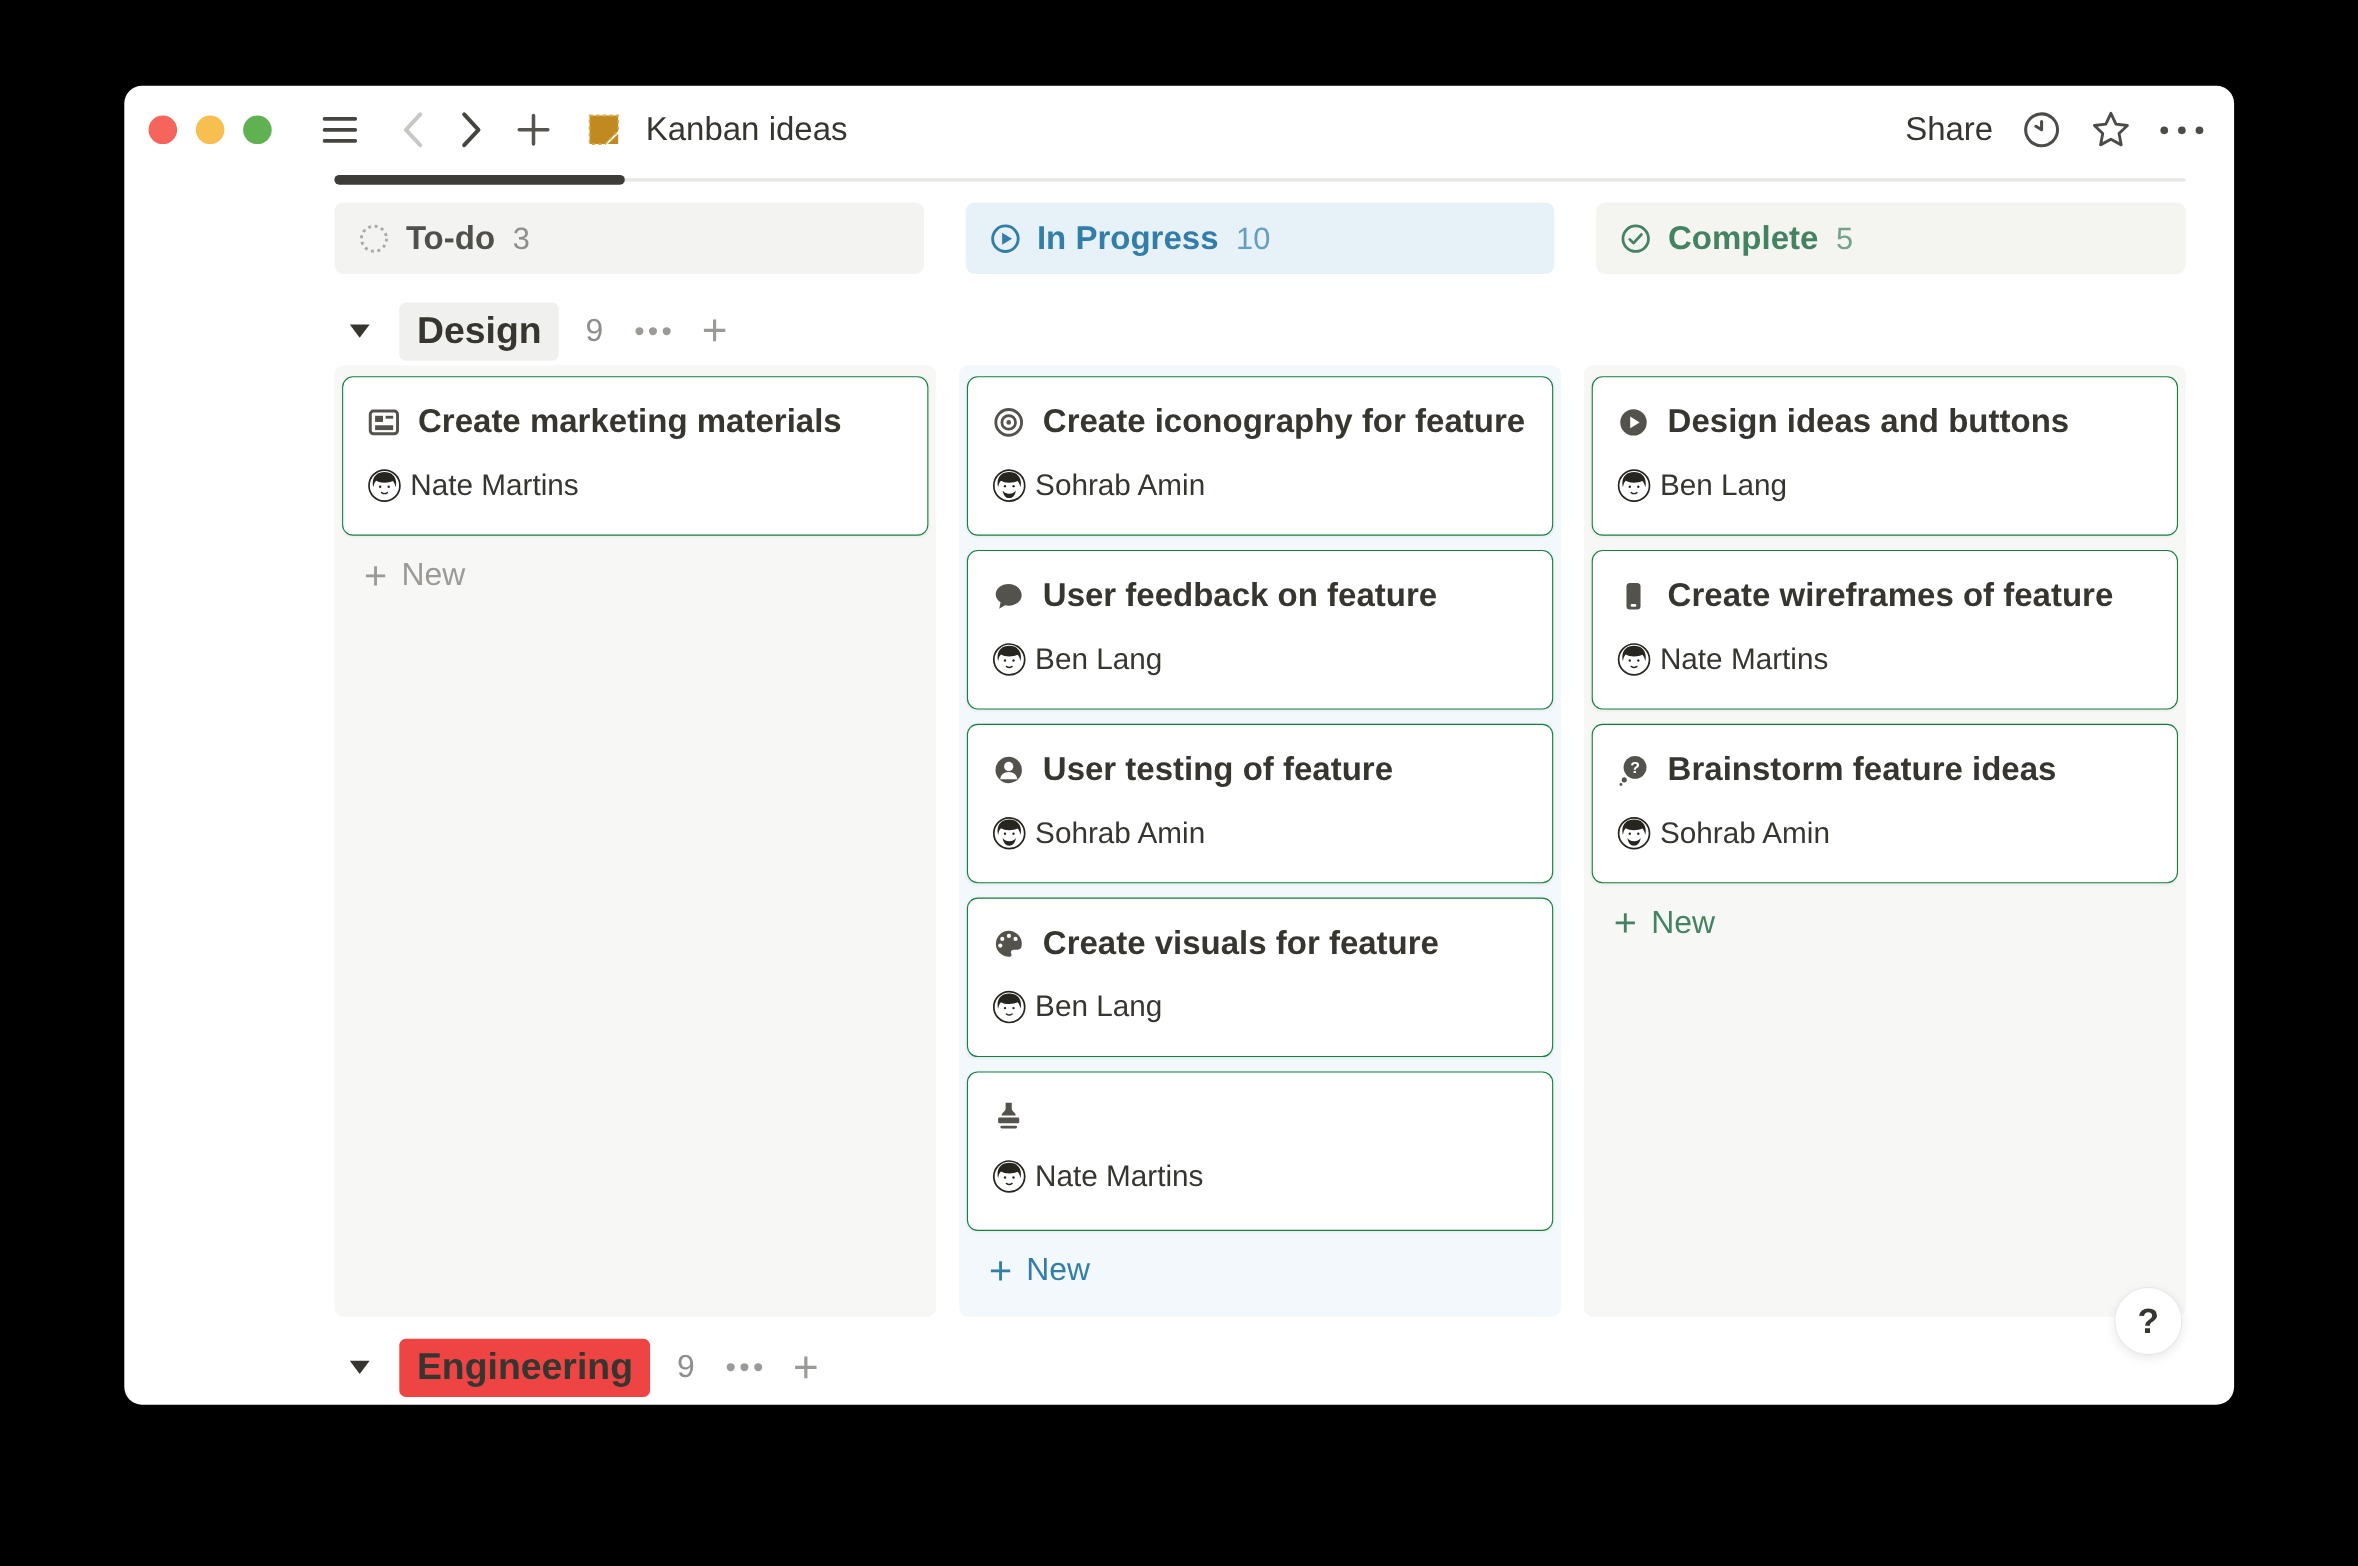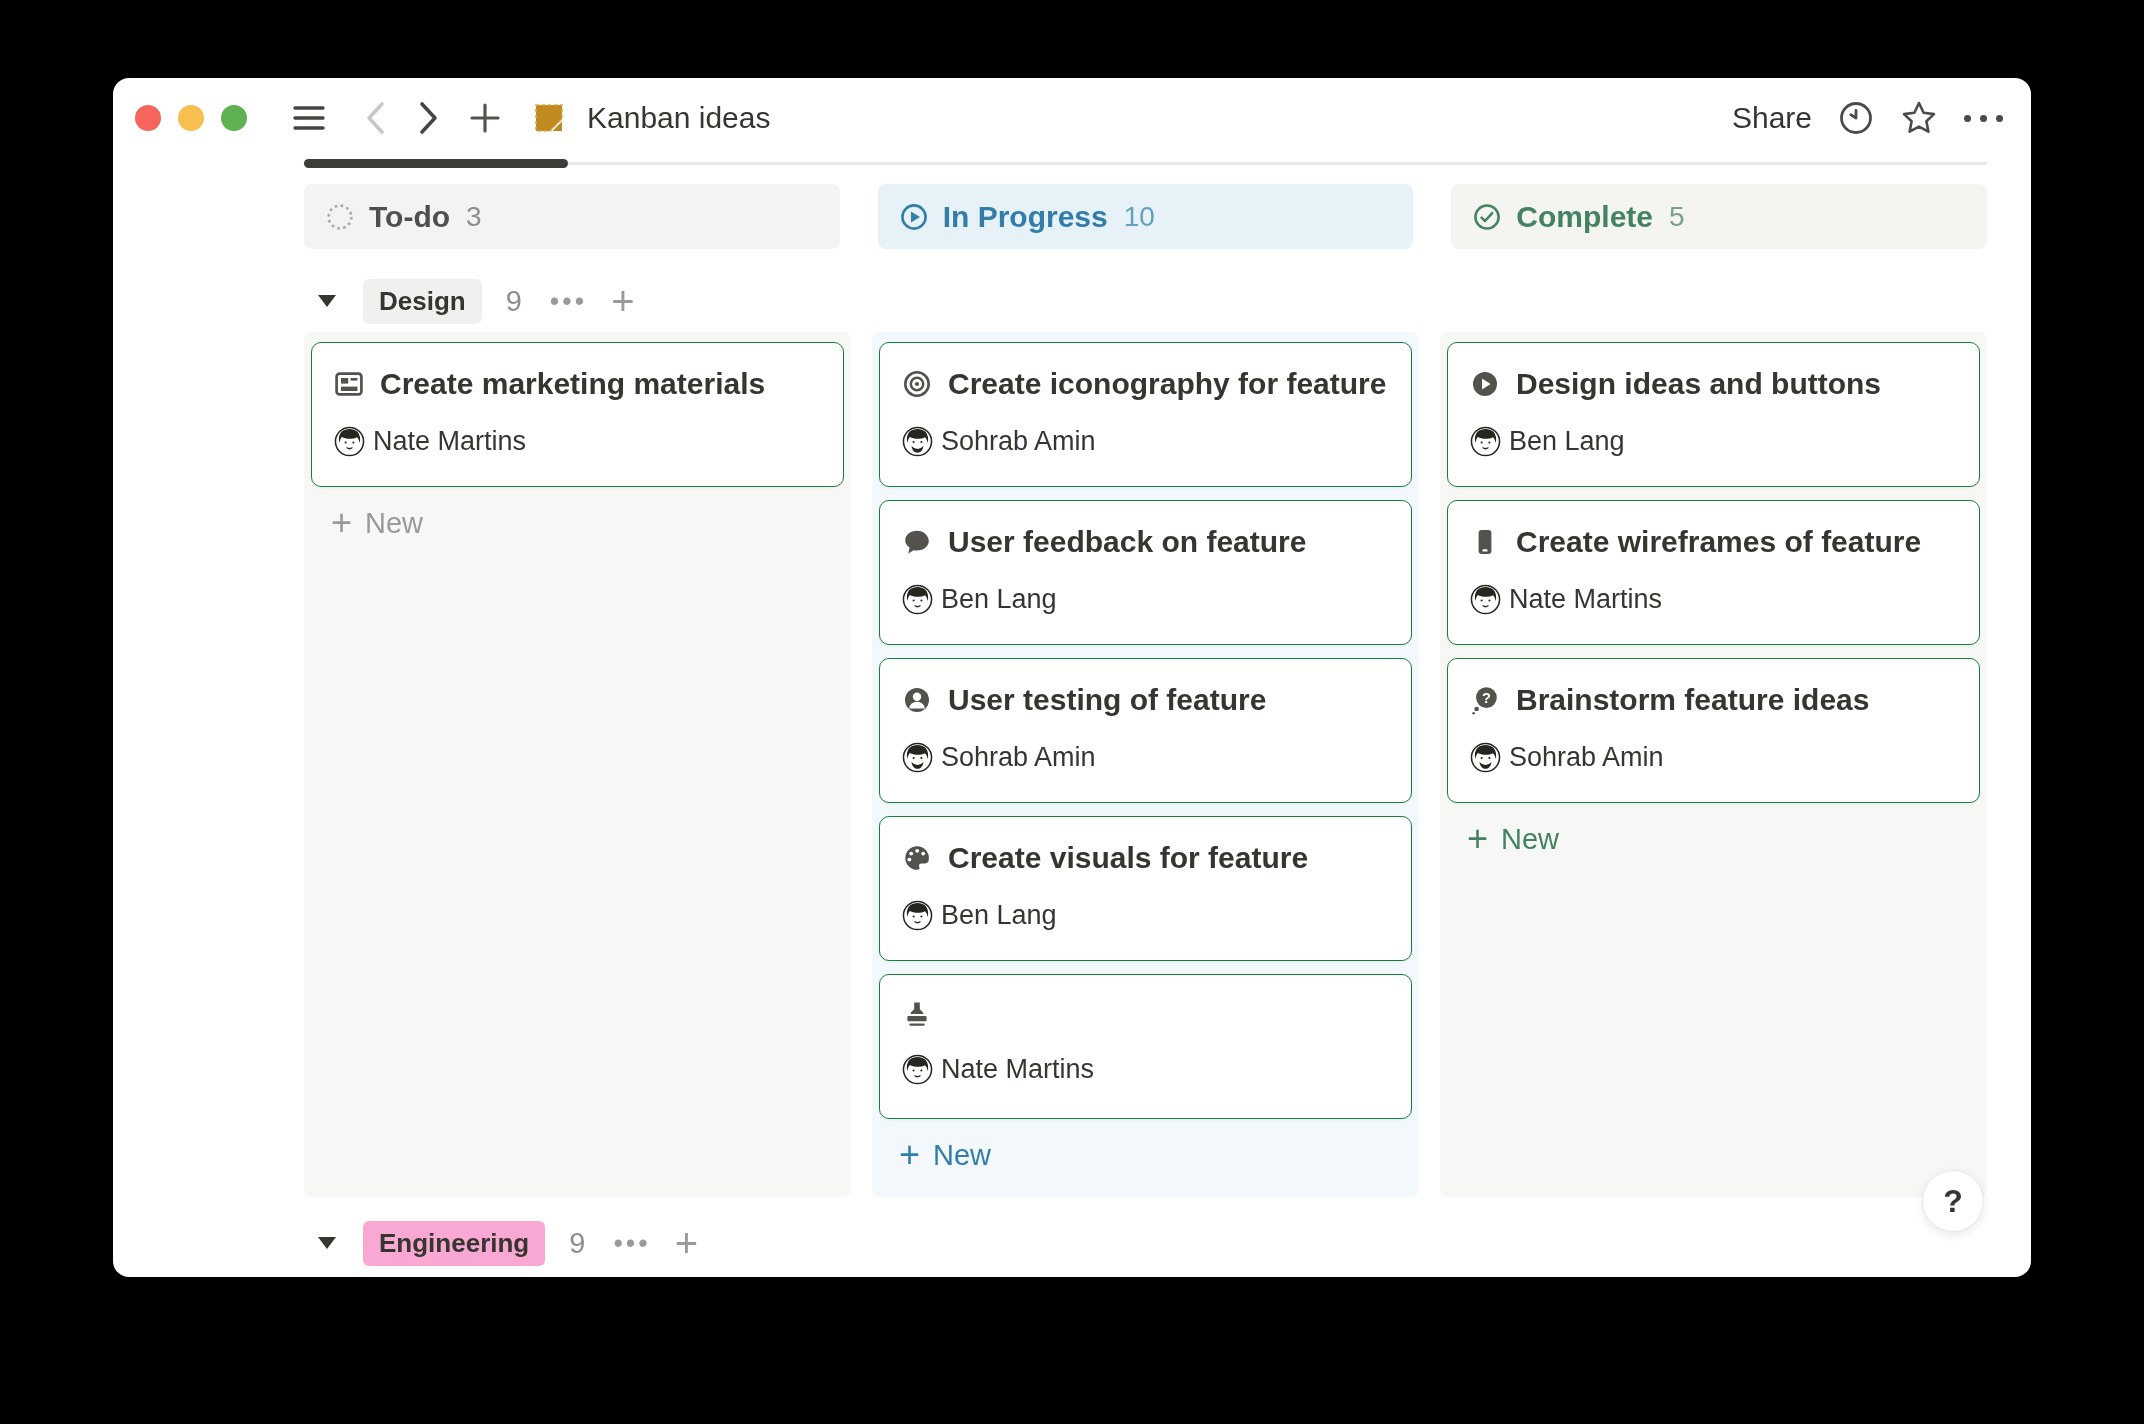--- a/index.html
+++ b/index.html
@@ -73,25 +73,25 @@
 
   .group-row {
     display:flex; align-items:center; height:50px;
     margin-top:27px; padding-left:14px;
   }
   .tri {
     width:0; height:0; border-left:9px solid transparent; border-right:9px solid transparent;
     border-top:12px solid #37352f; margin-right:27px; cursor:pointer;
   }
   .group-pill {
-    font-size:26px; font-weight:600; color:#37352f;
+    font-size:34px; font-weight:600; color:#37352f;
     padding:7px 16px; border-radius:6px;
   }
   .group-pill.design      { background:#f0f0ee; }
-  .group-pill.engineering { background:#f9a8d4; }
+  .group-pill.engineering { background:#ef4444; }
   .group-count { font-size:29px; color:#8f8e8b; margin-left:24px; }
   .group-more  { font-size:27px; color:#9b9a97; margin-left:28px; letter-spacing:3px; cursor:pointer; }
   .group-add   { font-size:40px; font-weight:300; color:#9b9a97; margin-left:24px; line-height:40px; cursor:pointer; }
 
   .columns { display:flex; gap:21px; margin-top:6px; }
   .column  { width:547px; height:865px; border-radius:8px; padding:10px 7px; }
   .column.todo, .column.complete { background:#f7f7f5; }
   .column.inprogress             { background:#f2f8fb; }
 
   .card {

